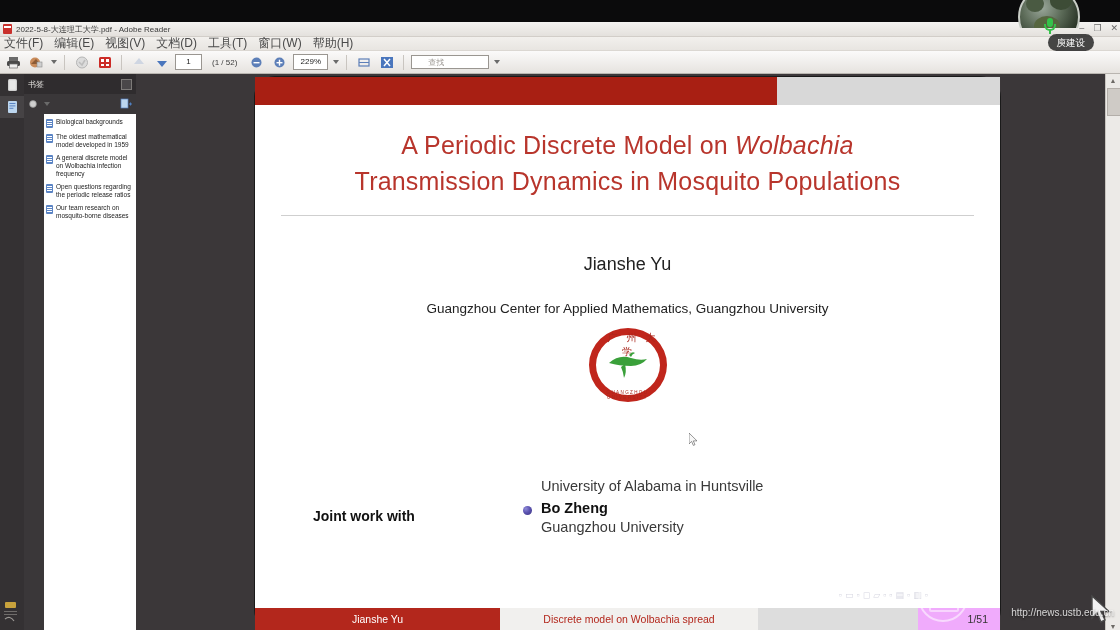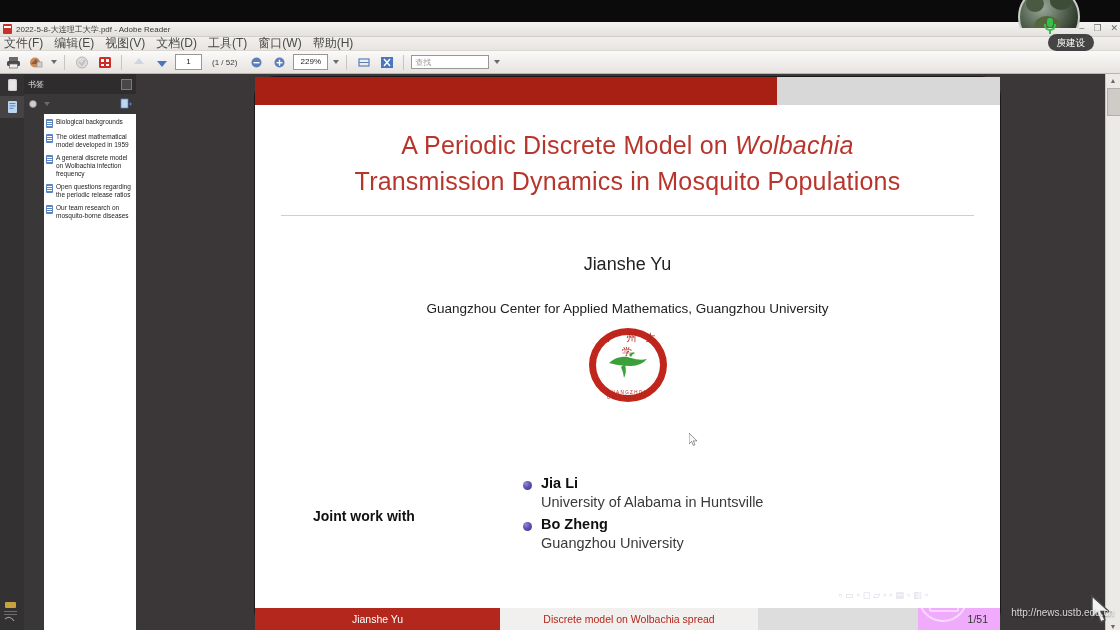--- a/index.html
+++ b/index.html
@@ -50,21 +50,21 @@
   .tb-btn{width:19px;height:18px;display:flex;align-items:center;justify-content:center;position:relative;}
   .ico{display:block;}
   .caret{width:0;height:0;border-left:3px solid transparent;border-right:3px solid transparent;
     border-top:4px solid #6a6a6a;margin-left:1px;}
   .pagebox{width:25px;height:14px;background:#fff;border:1px solid #9a9691;
     font-size:8px;color:#222;text-align:center;line-height:14px;}
   .pagecount{font-size:8px;color:#3b3b3b;margin:0 6px;white-space:nowrap;}
   .zoombox{width:33px;height:14px;background:#fff;border:1px solid #9a9691;
     font-size:8px;color:#222;text-align:center;line-height:14px;}
   .findbox{width:78px;height:14px;background:#fff;border:1px solid #9a9691;
-    font-size:8px;color:#9a9691;line-height:14px;padding-left:3px;box-sizing:border-box;}
+    font-size:8px;color:#9a9691;line-height:14px;padding-left:16px;box-sizing:border-box;}
 
   
   .workarea{position:relative;height:559px;background:#2f2c2e;}
 
   
   .rail{position:absolute;left:0;top:0;width:24px;height:559px;background:#343133;border-right:1px solid #1e1c1d;}
   .rail-btn{width:24px;height:22px;display:flex;align-items:center;justify-content:center;}
   .rail-btn.active{background:#464345;}
   .rail-bottom{position:absolute;left:2px;bottom:4px;width:20px;}
 
@@ -366,24 +366,20 @@
               <path d="M4 13 q10 -9 22 -5 q9 3 16 1 q-6 7 -16 7 q-12 0 -22 -3 Z" fill="#3aa03a"></path>
               <path d="M20 14 q2 8 -1 14 q-1 -7 -3 -11 Z" fill="#3aa03a"></path>
               <path d="M24 5 q3 -4 6 -2 q-3 1 -4 4 Z" fill="#3aa03a"></path>
             </svg>
             <div class="en">GUANGZHOU UNIVERSITY</div>
           </div>
 
           <div class="joint">
             <div class="joint-label">Joint work with</div>
             <div class="joint-list">
-              <div class="jrow">
-                <span class="bullet"></span>
-                <span class="jname">Jia Li</span>
-              </div>
               <div class="jaff">University of Alabama in Huntsville</div>
               <div class="jrow">
                 <span class="bullet"></span>
                 <span class="jname">Bo Zheng</span>
               </div>
               <div class="jaff">Guangzhou University</div>
             </div>
           </div>
 
           <div class="beamer-nav">

